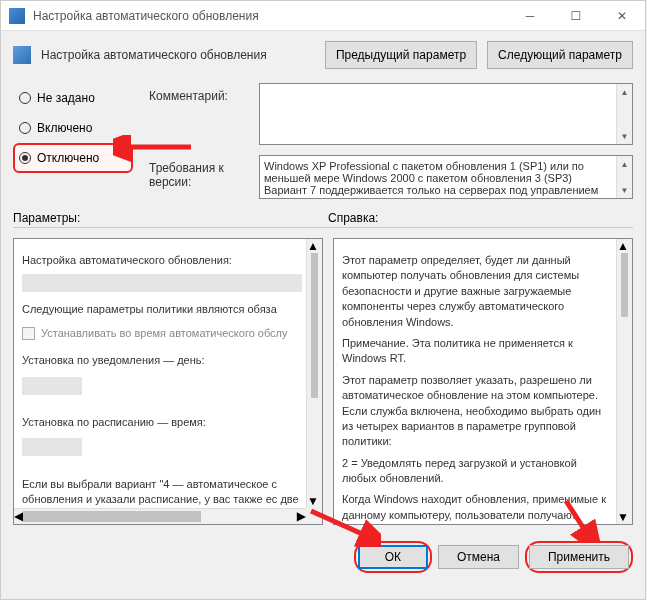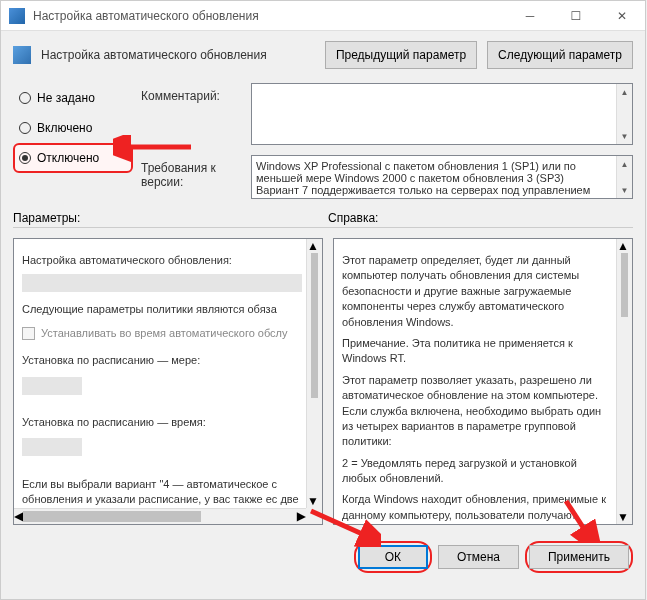--- a/index.html
+++ b/index.html
@@ -82,20 +82,21 @@
   width: 12px; height: 12px;
   border: 1px solid #333;
   border-radius: 50%;
   display: flex; align-items: center; justify-content: center;
 }
 .radio-circle .dot { width: 6px; height: 6px; background: #333; border-radius: 50%; }
 .label-col {
   width: 100px;
   padding-top: 6px;
   color: #333;
+  margin-left: 8px;
 }
 .textarea-box {
   border: 1px solid #828790;
   background: #fff;
   width: 100%;
   position: relative;
 }
 .textarea-box.comment { height: 62px; }
 .textarea-box.req { height: 44px; }
 .textarea-content {
@@ -290,21 +291,21 @@
   <div class="panes">
     <div class="pane left">
       <div class="pane-body" style="padding-right:20px;padding-bottom:20px">
         <p>Настройка автоматического обновления:</p>
         <div class="gray-field"></div>
         <p>Следующие параметры политики являются обяза</p>
         <div class="checkbox-row">
           <div class="checkbox-box"></div>
           <span>Устанавливать во время автоматического обслу</span>
         </div>
-        <p style="margin-top:10px">Установка по расписанию — мере:</p>
+        <p style="margin-top:10px">Установка по уведомления — день:</p>
         <div class="gray-field" style="width:60px;display:inline-block"></div>
         <p>Установка по расписанию — время:</p>
         <div class="gray-field" style="width:60px;display:inline-block"></div>
         <p>Если вы выбрали вариант "4 — автоматическое с обновления и указали расписание, у вас также ес две недели или в месяц), используя варианты, ук</p>
         
         
         
       </div>
       <div class="scrollbar-v-full">
         <div class="arrow">▲</div>

